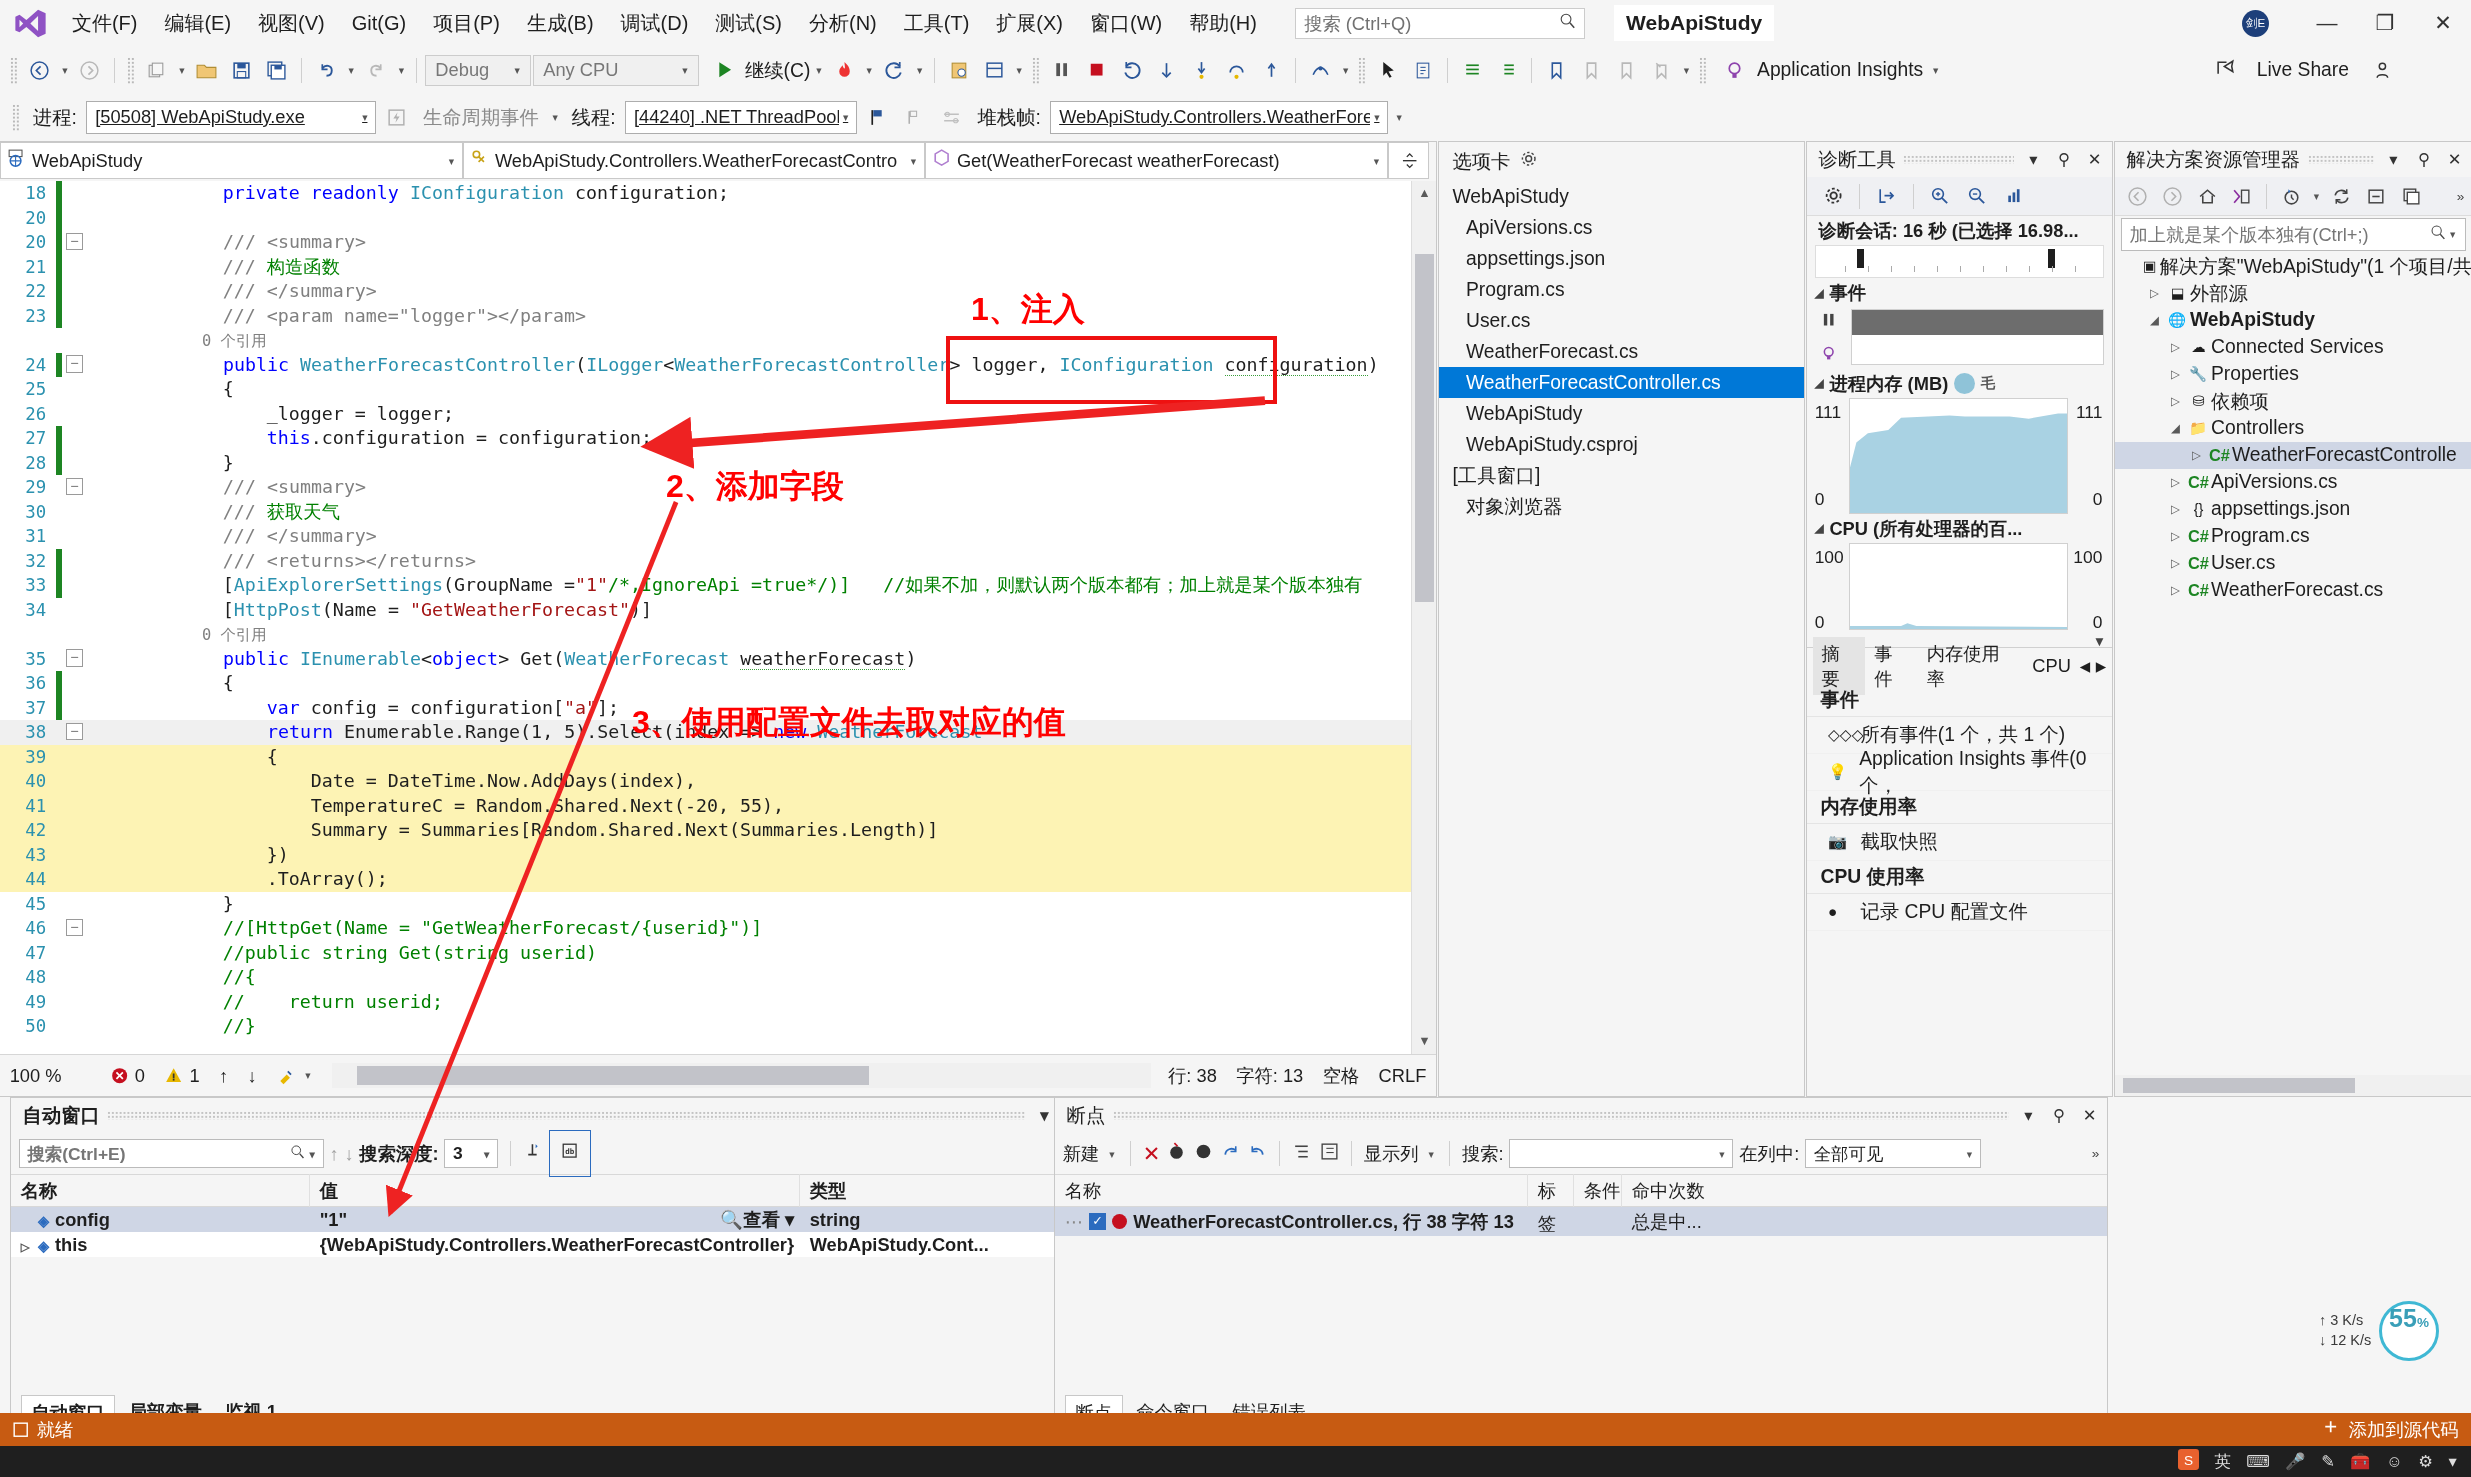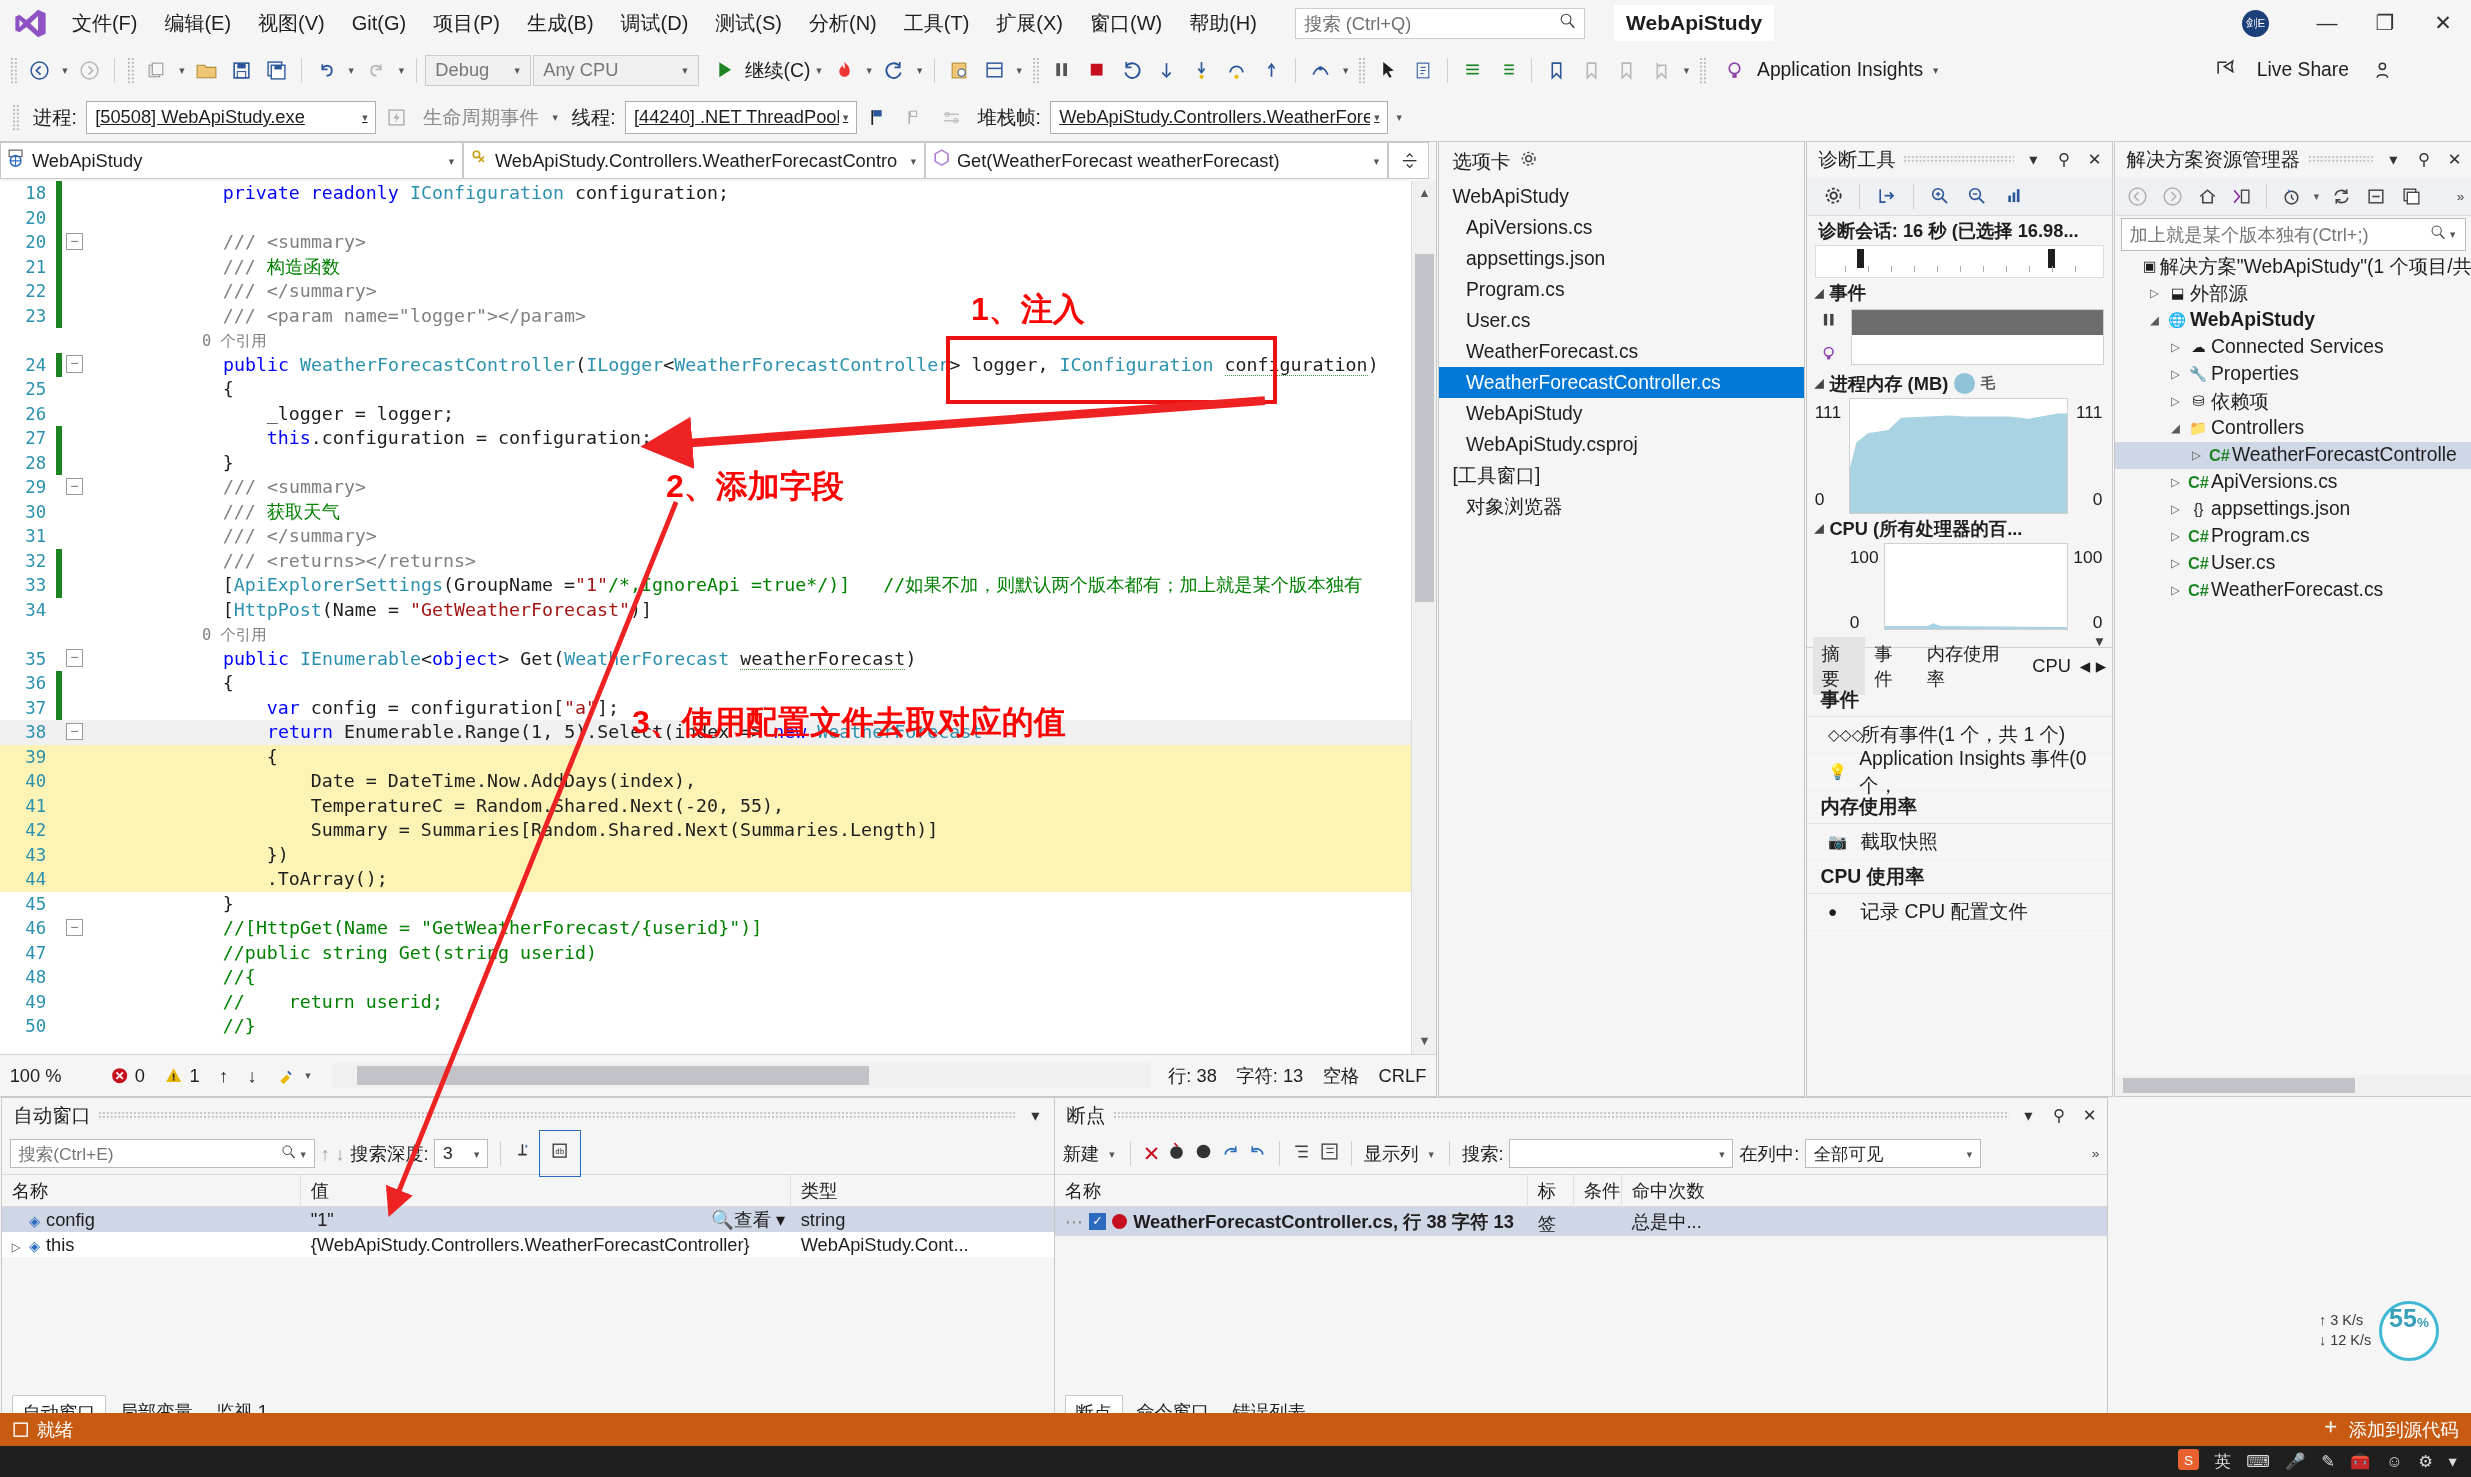--- a/index.html
+++ b/index.html
@@ -129,21 +129,21 @@
   #solexp { position:absolute; left:2114px; top:0; width:358px; height:956px; background:#f5f5f5; border:1px solid #c8c8c8; border-right:none; }
   #sol-search { height:33px; margin:1.9px 5.8px; background:#fff; border:1px solid #bbb; display:flex; align-items:center; padding:0 5.8px 0 7.7px; font-size:18.3px; color:#767676; }
   .tree-row { height:27px; display:flex; align-items:center; font-size:19.3px; white-space:nowrap; }
   .tree-row.sel { background:#cfd6e5; }
   .tw { width:21px; text-align:center; color:#5a5a5a; font-size:11.6px; }
   .ti { width:25px; text-align:center; font-size:14.5px; }
   .cs { color:#1d8523; font-weight:bold; font-size:16.4px; }
 
   
   #bottom { position:absolute; top:1097px; left:0; width:2472px; height:336px; }
-  #autos { position:absolute; left:1px; top:0; width:1114px; height:333px; background:#f5f5f5; border:1px solid #c8c8c8; }
+  #autos { position:absolute; left:10px; top:0; width:1114px; height:333px; background:#f5f5f5; border:1px solid #c8c8c8;font-weight:bold; }
   #bps  { position:absolute; left:1054px; top:0; width:1054px; height:333px; background:#f5f5f5; border:1px solid #c8c8c8; }
   .tw-toolbar { height:41px; display:flex; align-items:center; gap:5.8px; padding-left:7.7px; font-size:18.3px; }
   .tw-search { height:29px; background:#fff; border:1px solid #bbb; display:flex; align-items:center; padding:0 3.9px 0 7.7px; font-size:17.4px; color:#767676; }
   .grid-head { height:33px; display:flex; align-items:center; background:#f5f5f5; border-top:1px solid #d8d8d8; border-bottom:1px solid #d8d8d8; font-size:18.3px; }
   .gh { padding-left:9.7px; border-right:1px solid #e0e0e0; height:33px; line-height:33px; }
   .grid-row { height:25px; display:flex; align-items:center; font-size:18.3px; background:#fff; }
   .grid-row.sel { background:#cfd6e5; }
   .gc { padding-left:9.7px; height:25px; line-height:25px; overflow:hidden; white-space:nowrap; }
   .wdiamond { color:#2b6bbf; font-size:14.5px; }
   #autos-tabs, #bps-tabs { position:absolute; bottom:0; left:0; right:0; height:35px; display:flex; align-items:center; gap:3.9px; padding-left:9.7px; font-size:18.3px; }
@@ -735,21 +735,21 @@
       <div class="chart-box" style="height:116px;margin-right:44px;">
         <svg width="100%" height="100%" viewBox="0 0 170 110" preserveAspectRatio="none">
           <path d="M0,110 L0,66 L5,42 L14,33 L30,30 L40,18 L78,16 L90,17 L125,17 L140,19 L163,14 L170,14 L170,110 Z" fill="#a9d2e3"></path>
         </svg>
       </div>
     </div>
     <div class="diag-sect">
       <span class="tri">◢</span>
       <span>CPU (所有处理器的百...</span>
     </div>
-    <div style="position:relative;height:104px;margin-left:35px;">
+    <div style="position:relative;height:104px;">
       <span class="axis-l" style="top:3.9px;">100</span>
       <span class="axis-l" style="bottom:13.5px;">0</span>
       <span class="axis-r" style="top:3.9px;">100</span>
       <span class="axis-r" style="bottom:13.5px;">0</span>
       <div class="chart-box" style="height:87px;margin-right:44px;">
         <svg width="100%" height="100%" viewBox="0 0 170 88" preserveAspectRatio="none">
           <path d="M0,88 L0,85 L40,85 L45,82 L52,85 L170,86 L170,88 Z" fill="#a9d2e3"></path>
         </svg>
       </div>
       <div style="position:absolute;right:5.8px;bottom:-1.9px;font-size:13.5px;color:#444;">▼</div>

